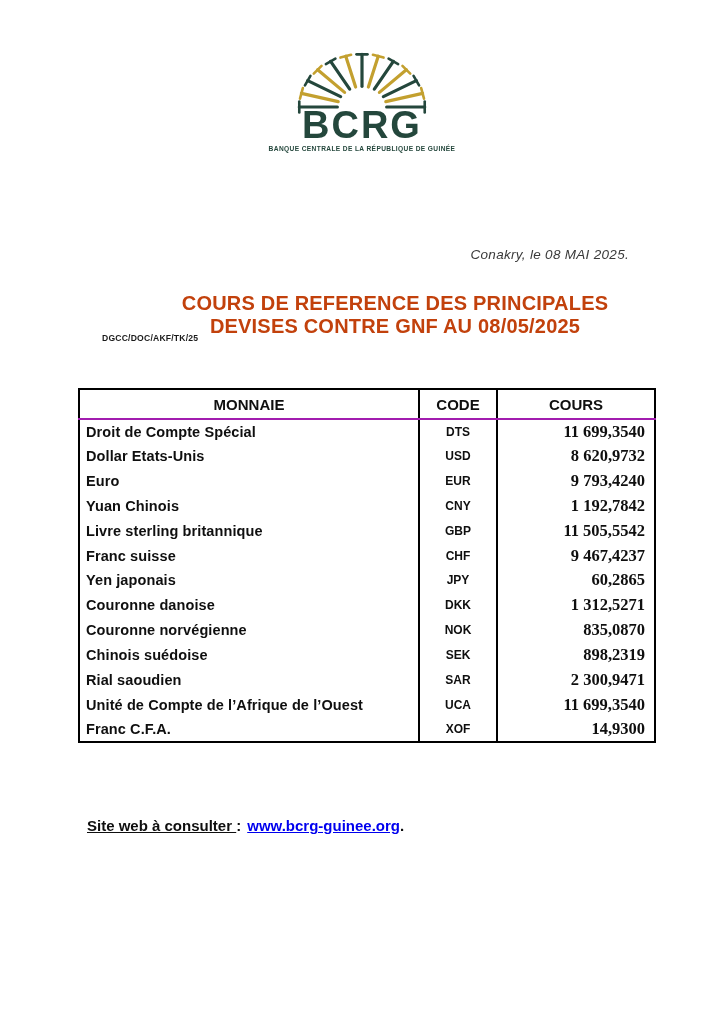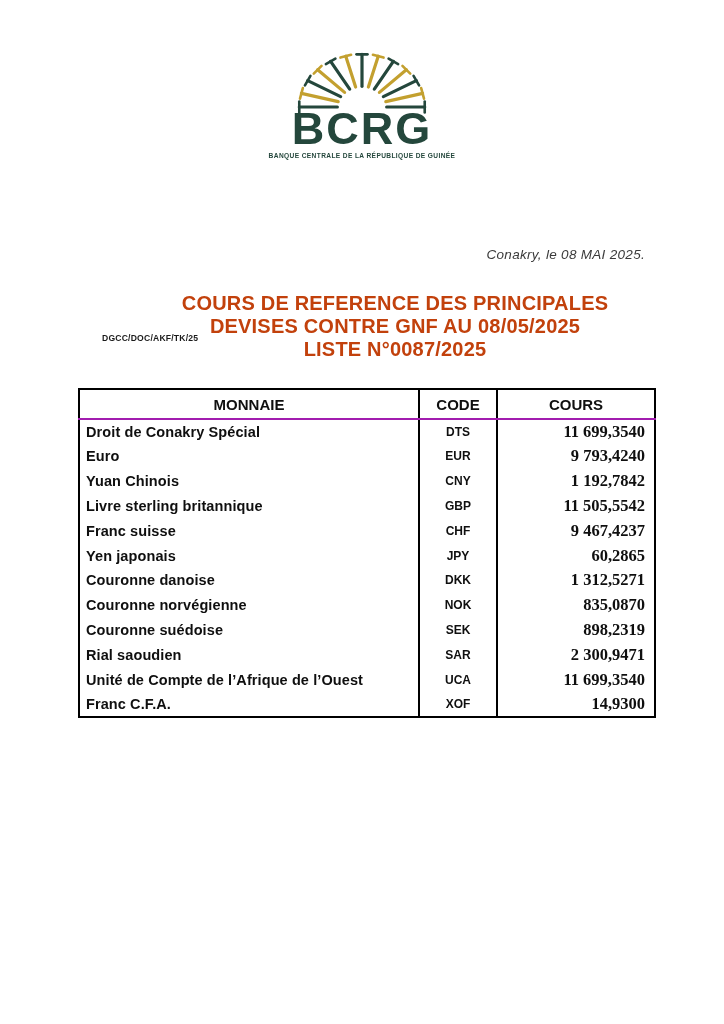--- a/index.html
+++ b/index.html
@@ -20,40 +20,40 @@
     position: absolute;
     top: 42px;
     left: 50%;
     transform: translateX(-50%);
     width: 200px;
     text-align: center;
   }
   .logo-rays-wrap { line-height: 0; }
   .logo-word {
     margin-top: -8px;
-    font-size: 45px;
+    font-size: 38px;
     font-weight: 800;
     letter-spacing: 2px;
     color: #24473c;
     line-height: 1.0;
   }
   .logo-tagline {
     margin-top: 1px;
     font-size: 6.6px;
     font-weight: 700;
     letter-spacing: 0.38px;
     color: #24473c;
     white-space: nowrap;
   }
 
   
   .date-line {
     position: absolute;
     top: 247px;
-    right: 79px;
+    right: 95px;
     font-size: 13.5px;
     font-style: italic;
     letter-spacing: 0.3px;
     color: #3a3a3a;
   }
 
   
   .ref-number {
     position: absolute;
     top: 333px;
@@ -182,41 +182,45 @@
     <div class="logo-tagline">BANQUE CENTRALE DE LA RÉPUBLIQUE DE GUINÉE</div>
   </div>
 
   <div class="date-line">Conakry, le 08 MAI 2025.</div>
 
   <div class="ref-number">DGCC/DOC/AKF/TK/25</div>
 
   <div class="doc-title">
     <div>COURS DE REFERENCE DES PRINCIPALES</div>
     <div>DEVISES CONTRE GNF AU 08/05/2025</div>
-    <div>LISTE N°0087/2025</div>
   </div>
 
   <table class="rates">
     <colgroup>
       <col class="c-monnaie">
       <col class="c-code">
       <col class="c-cours">
     </colgroup>
     <thead>
       <tr>
         <th>MONNAIE</th>
         <th class="col-mid">CODE</th>
         <th>COURS</th>
       </tr>
     </thead>
     <tbody id="rates-body">
         <tr>
-          <td class="cell-currency">Droit de Conakry Spécial</td>
+          <td class="cell-currency">Droit de Compte Spécial</td>
           <td class="cell-code col-mid">DTS</td>
           <td class="cell-rate">11 699,3540</td>
+        </tr>
+        <tr>
+          <td class="cell-currency">Dollar Etats-Unis</td>
+          <td class="cell-code col-mid">USD</td>
+          <td class="cell-rate">8 620,9732</td>
         </tr>
         <tr>
           <td class="cell-currency">Euro</td>
           <td class="cell-code col-mid">EUR</td>
           <td class="cell-rate">9 793,4240</td>
         </tr>
         <tr>
           <td class="cell-currency">Yuan Chinois</td>
           <td class="cell-code col-mid">CNY</td>
           <td class="cell-rate">1 192,7842</td>
@@ -240,21 +244,21 @@
           <td class="cell-currency">Couronne danoise</td>
           <td class="cell-code col-mid">DKK</td>
           <td class="cell-rate">1 312,5271</td>
         </tr>
         <tr>
           <td class="cell-currency">Couronne norvégienne</td>
           <td class="cell-code col-mid">NOK</td>
           <td class="cell-rate">835,0870</td>
         </tr>
         <tr>
-          <td class="cell-currency">Couronne suédoise</td>
+          <td class="cell-currency">Chinois suédoise</td>
           <td class="cell-code col-mid">SEK</td>
           <td class="cell-rate">898,2319</td>
         </tr>
         <tr>
           <td class="cell-currency">Rial saoudien</td>
           <td class="cell-code col-mid">SAR</td>
           <td class="cell-rate">2 300,9471</td>
         </tr>
         <tr>
           <td class="cell-currency">Unité de Compte de l’Afrique de l’Ouest</td>
@@ -262,14 +266,17 @@
           <td class="cell-rate">11 699,3540</td>
         </tr>
         <tr>
           <td class="cell-currency">Franc C.F.A.</td>
           <td class="cell-code col-mid">XOF</td>
           <td class="cell-rate">14,9300</td>
         </tr>
       </tbody>
   </table>
 
+  <div class="footer">
+    <span class="site-label">Site web à consulter </span><span class="colon">:</span><a class="site-link">www.bcrg-guinee.org</a><span>.</span>
+  </div>
 
 </div>
 
 </body></html>

